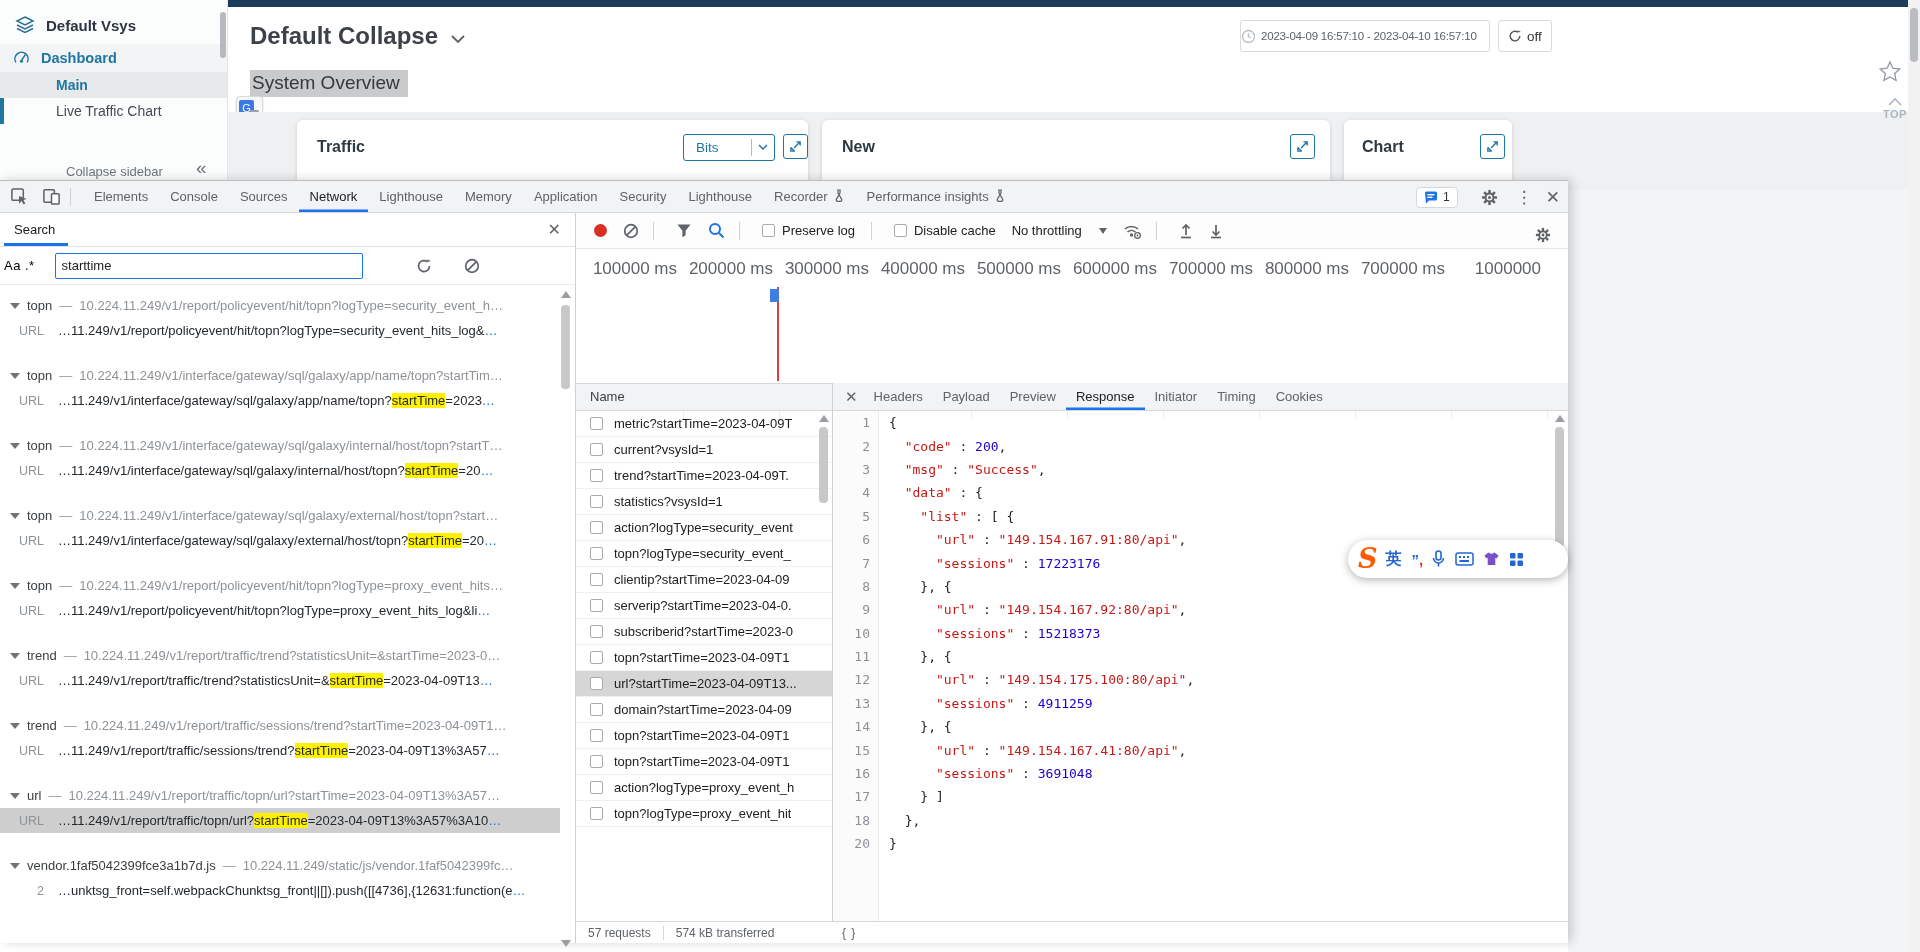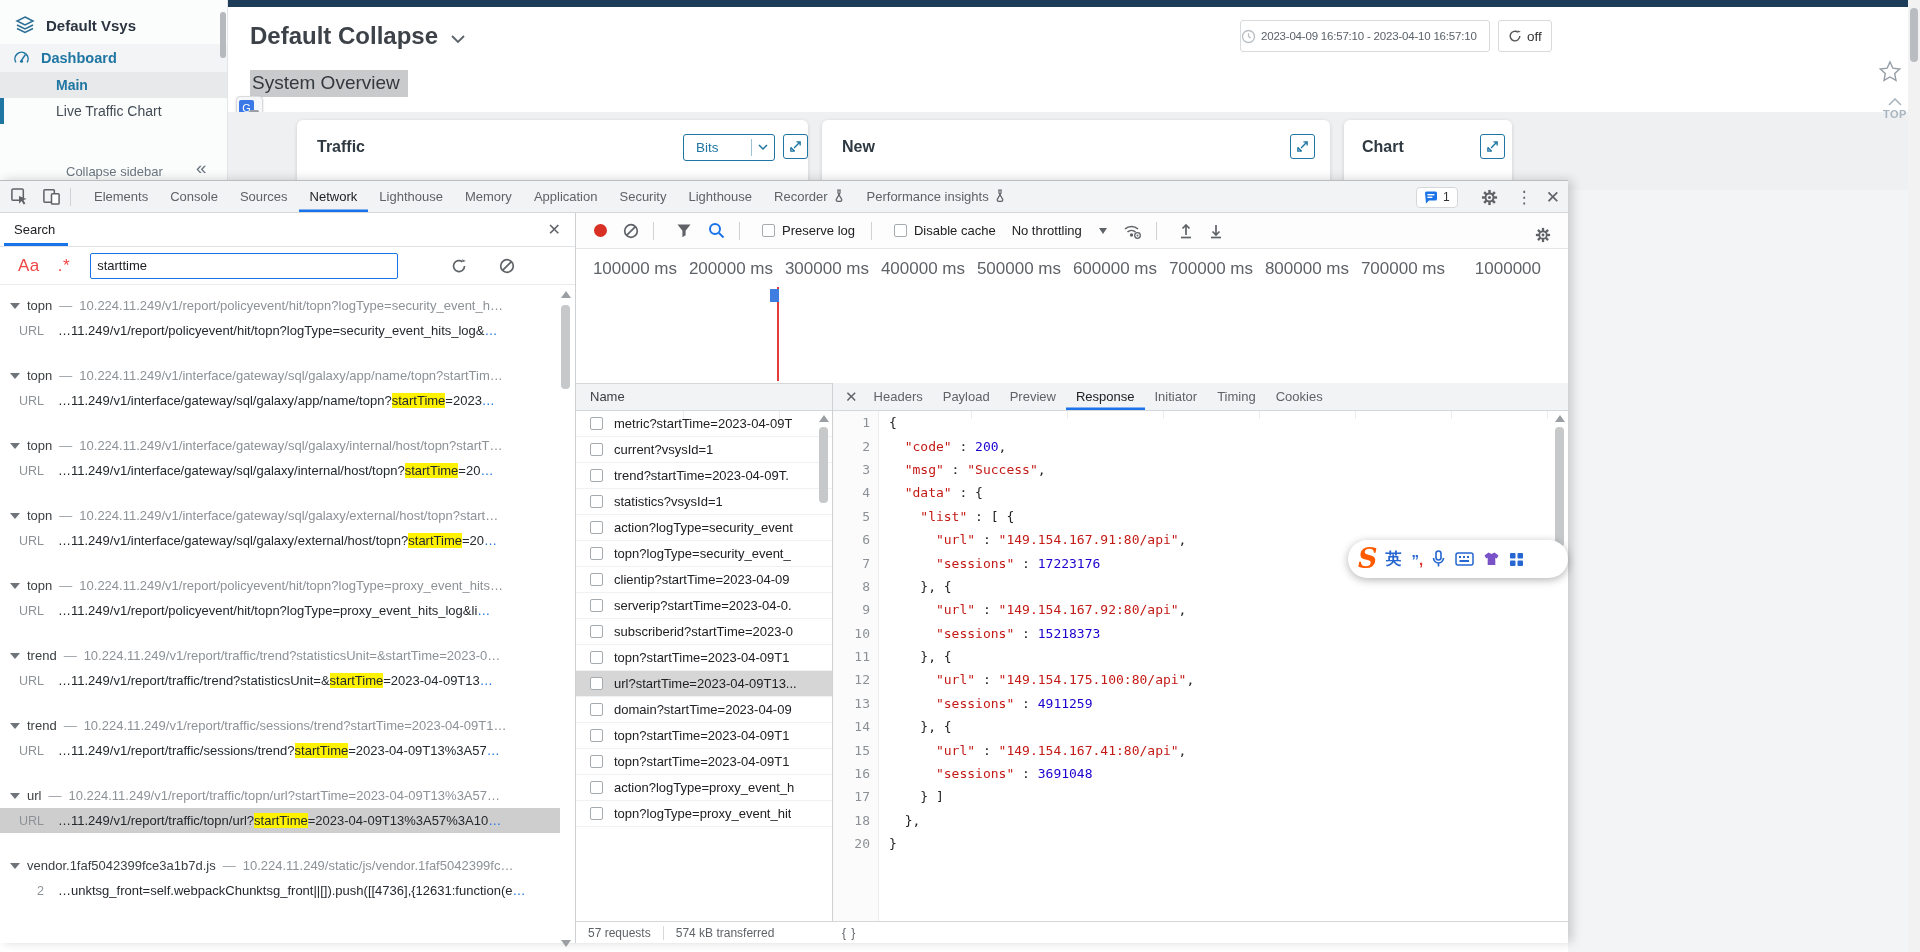--- a/index.html
+++ b/index.html
@@ -58,21 +58,21 @@
   #issues { display:flex; align-items:center; gap:5px; border:1px solid #d5d8da; border-radius:4px; background:#fff; height:21px; padding:0 7px; font-size:12px; color:#333;}
   #dt-close, #dt-dots { font-size:17px; color:#5f6368; }
 
   
   #search-panel { position:absolute; left:0; top:32px; width:576px; height:730px; border-right:1px solid #cdd1d4; background:#fff;}
   #sp-head { position:absolute; left:0; top:0; width:100%; height:34px; border-bottom:1px solid #e0e3e5;}
   #sp-head .t { position:absolute; left:14px; top:9px; font-size:13px; color:#202124;}
   #sp-underline { position:absolute; left:4px; bottom:0; width:64px; height:3px; background:#1a73e8;}
   #sp-close { position:absolute; right:14px; top:7px; font-size:16px; color:#5f6368;}
   #sp-toolbar { position:absolute; left:0; top:34px; width:100%; height:38px; border-bottom:1px solid #ebebeb; display:flex; align-items:center;}
-  .sp-toggle { color:#ef4444; font-size:17px; margin-left:18px; letter-spacing:0.5px;}
+  .sp-toggle { color:#000000; font-size:13px; margin-left:4px; letter-spacing:0.5px;}
   #sp-input { margin-left:20px; width:308px; height:26px; border:1.5px solid #1a73e8; border-radius:2px; font-size:13px; padding:0 6px; color:#202124; outline:none; font-family:"Liberation Sans",sans-serif;}
   #sp-refresh { margin-left:48px; } #sp-block { margin-left:22px; }
   #sp-results { position:absolute; left:0; top:74px; width:560px; height:664px; overflow:hidden; padding-top:6px;}
   .sgroup { margin-bottom:20px; }
   .shead { height:25px; display:flex; align-items:center; white-space:nowrap; overflow:hidden; padding-right:10px;}
   .twisty { width:0; height:0; border-left:5px solid transparent; border-right:5px solid transparent; border-top:6px solid #6e7479; margin:0 7px 0 10px; flex:none;}
   .sname { color:#3c4043; margin-right:7px; flex:none;}
   .ssep { color:#9aa0a6; margin-right:7px; flex:none;}
   .surl { color:#8d9297; }
   .sline { height:25px; display:flex; align-items:center; white-space:nowrap; overflow:hidden; padding-right:10px;}

